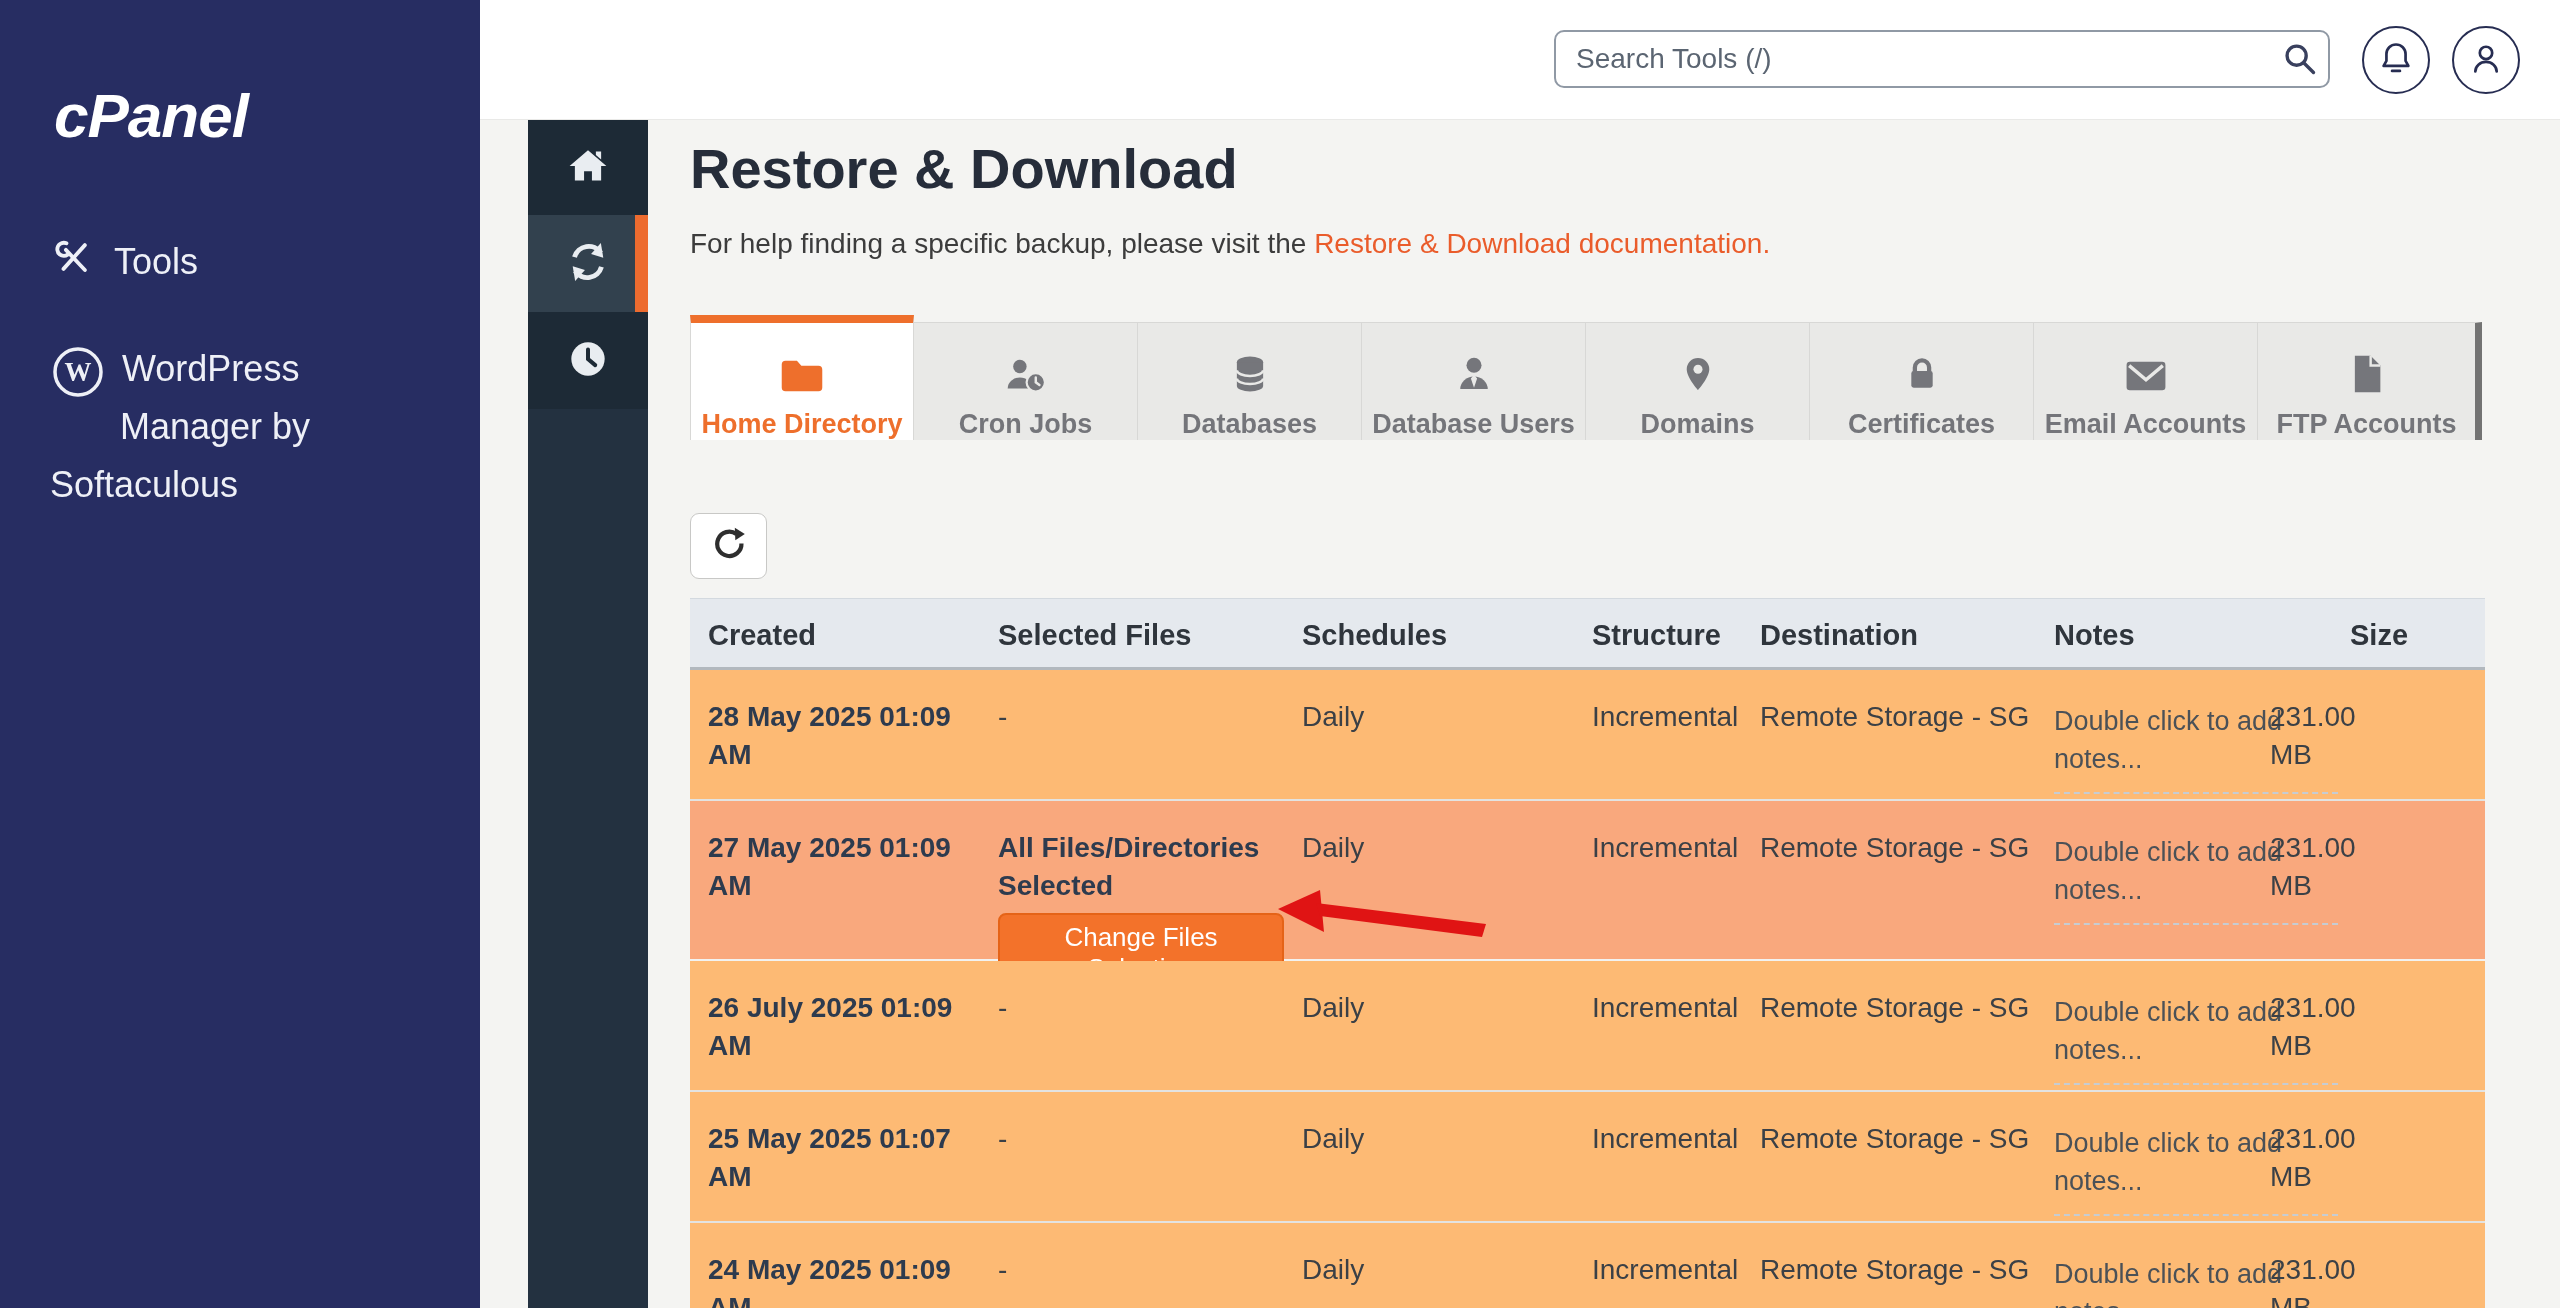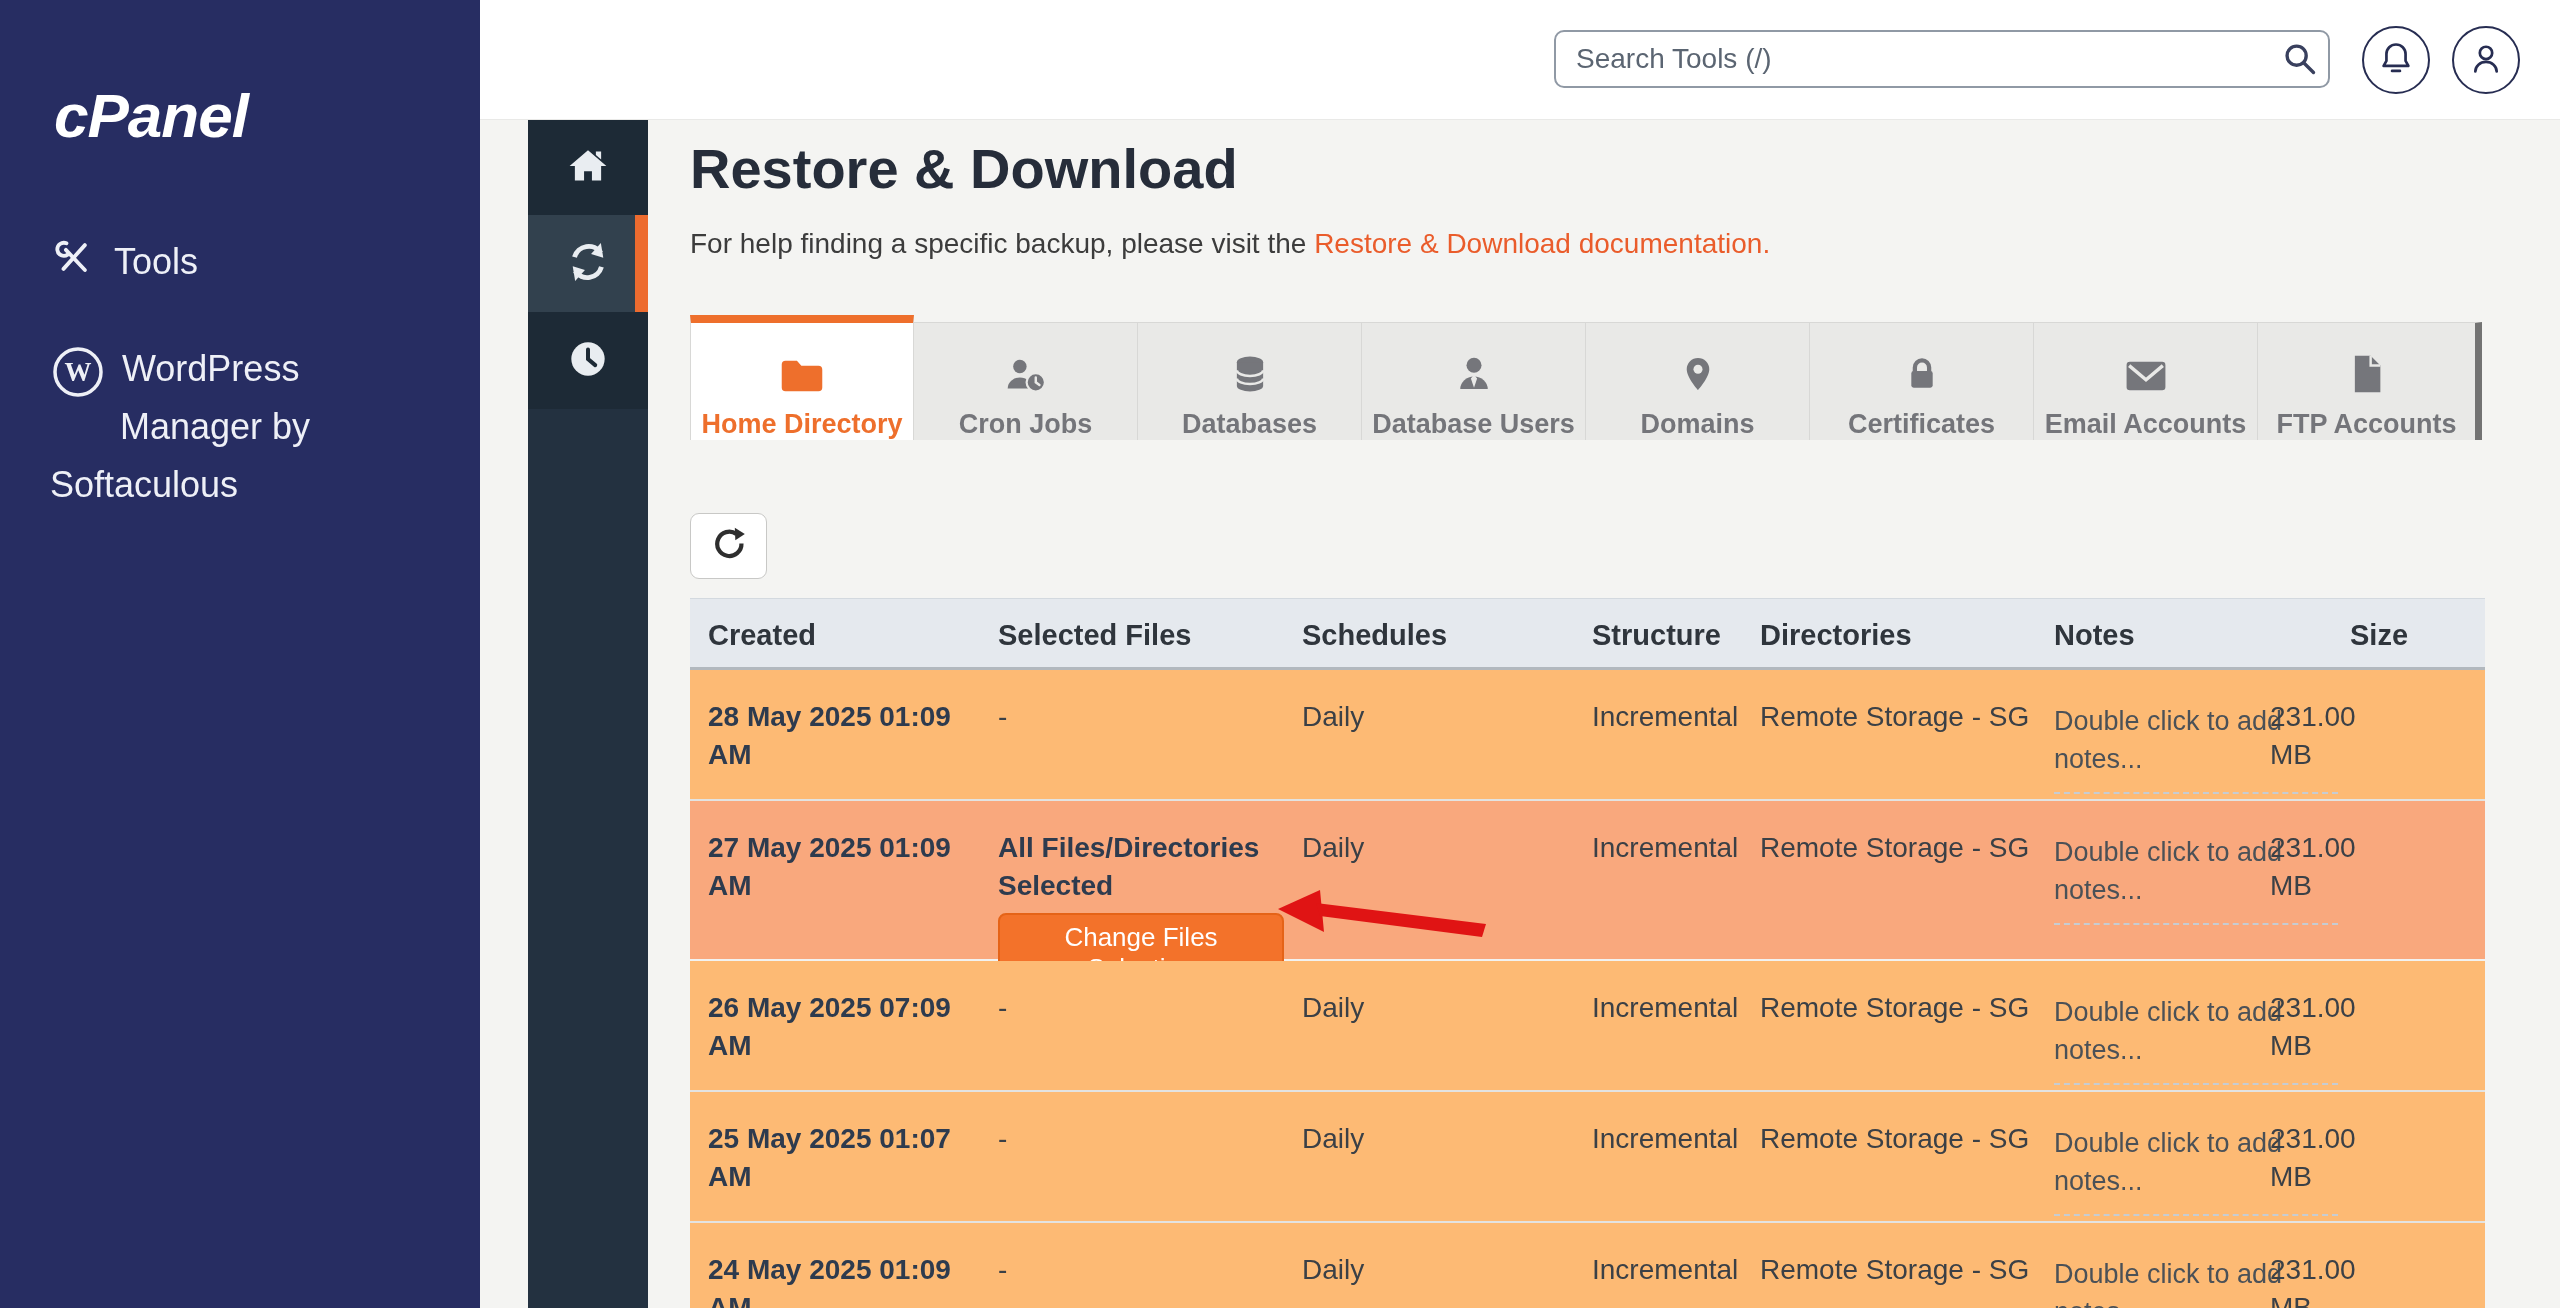--- a/index.html
+++ b/index.html
@@ -277,21 +277,21 @@
       </svg>
     </span>
   </div>
 
   <div class="table">
     <div class="thead">
       <span class="hcell" style="left:18px">Created</span>
       <span class="hcell" style="left:308px">Selected Files</span>
       <span class="hcell" style="left:612px">Schedules</span>
       <span class="hcell" style="left:902px">Structure</span>
-      <span class="hcell" style="left:1070px">Directories</span>
+      <span class="hcell" style="left:1070px">Destination</span>
       <span class="hcell" style="left:1364px">Notes</span>
       <span class="hcell" style="left:1660px">Size</span>
     </div>
     <div id="table-rows">
         <div class="trow">
           <div class="cell c-created">28 May 2025 01:09 AM</div>
           <div class="cell c-selected">-</div>
           <div class="cell c-sched">Daily</div>
           <div class="cell c-struct">Incremental</div>
           <div class="cell c-dest">Remote Storage - SG</div>
@@ -305,21 +305,21 @@
           <div class="cell c-selected">All Files/Directories Selected<button class="change-btn">Change Files Selection</button></div>
           <div class="cell c-sched">Daily</div>
           <div class="cell c-struct">Incremental</div>
           <div class="cell c-dest">Remote Storage - SG</div>
           <div class="cell c-notes">
             <div class="notes-box">Double click to add notes...</div>
           </div>
           <div class="cell c-size">231.00 MB</div>
         </div>
         <div class="trow">
-          <div class="cell c-created">26 May 2025 07:09 AM</div>
+          <div class="cell c-created">26 July 2025 01:09 AM</div>
           <div class="cell c-selected">-</div>
           <div class="cell c-sched">Daily</div>
           <div class="cell c-struct">Incremental</div>
           <div class="cell c-dest">Remote Storage - SG</div>
           <div class="cell c-notes">
             <div class="notes-box">Double click to add notes...</div>
           </div>
           <div class="cell c-size">231.00 MB</div>
         </div>
         <div class="trow">

